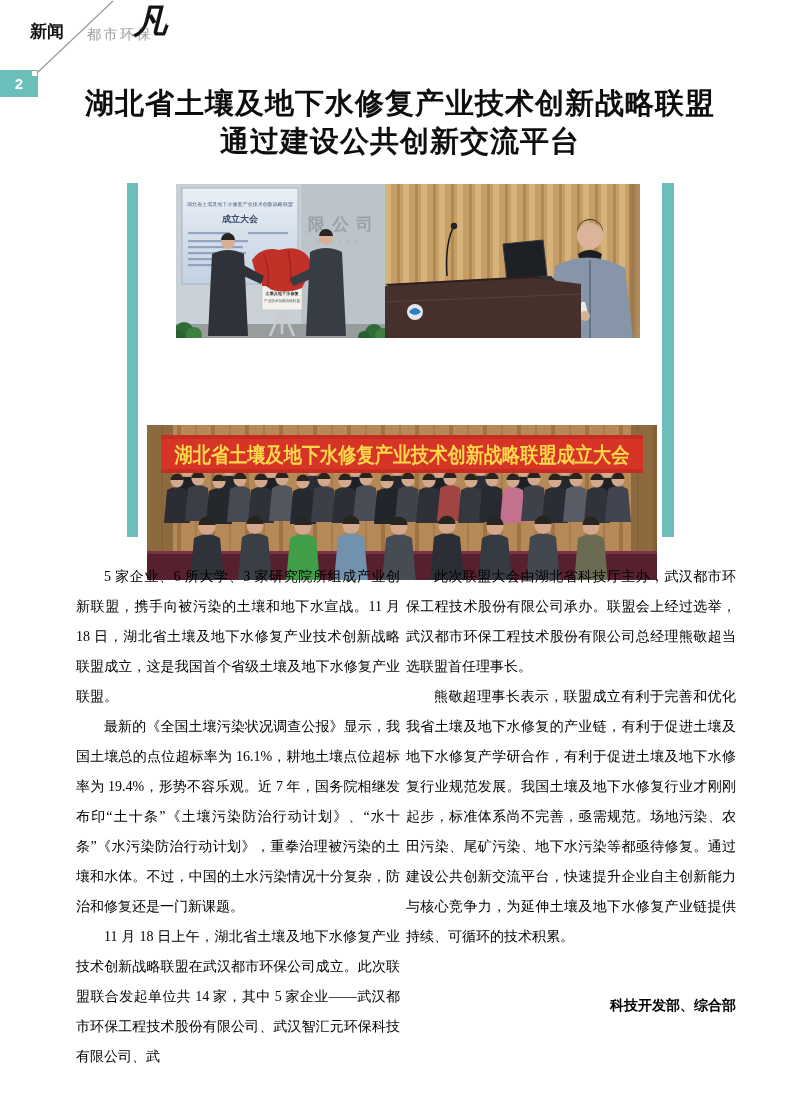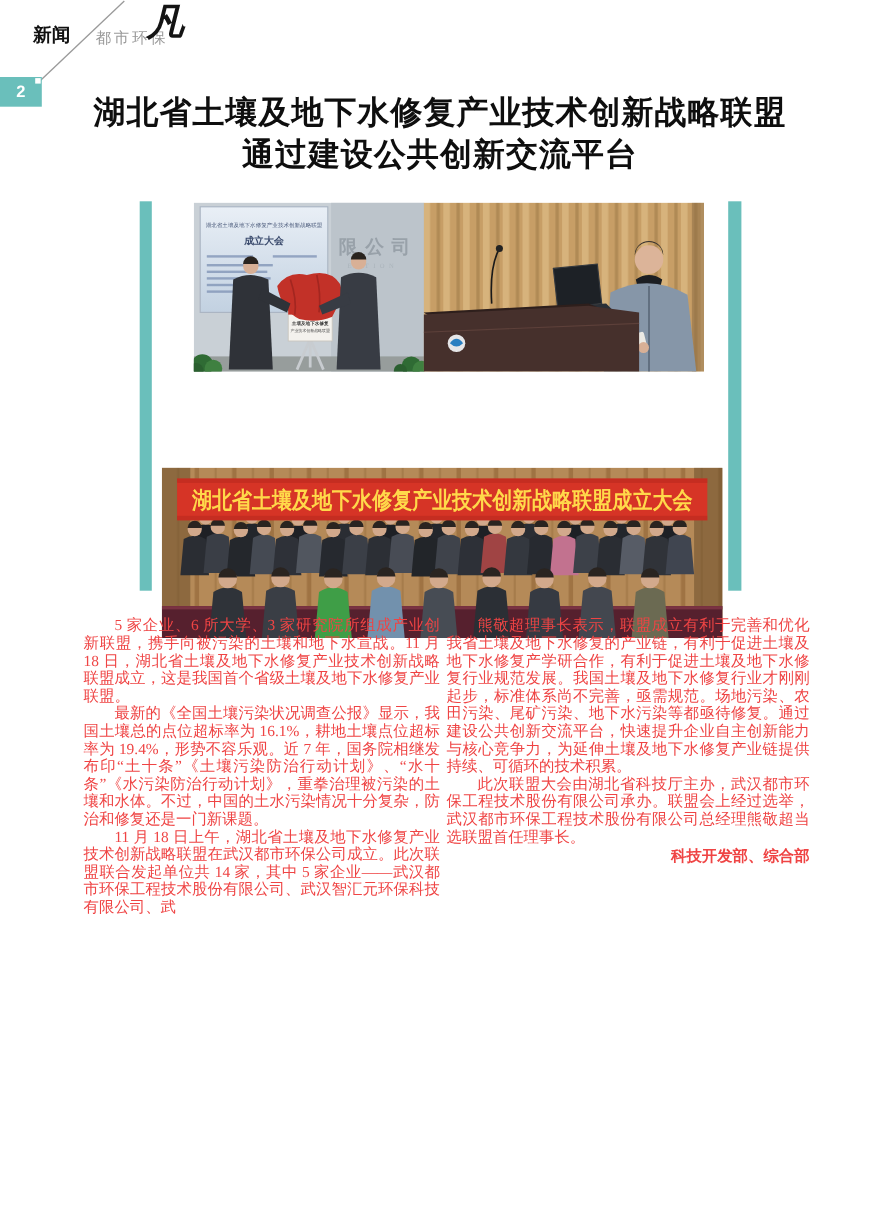--- a/index.html
+++ b/index.html
@@ -32,25 +32,25 @@
   .photo{overflow:hidden;}
   .photo svg{display:block;}
   .photo1{left:160px;top:184px;width:210px;height:154px;margin-left:16px;}
   .photo2{left:385px;top:184px;width:255px;height:154px;}
   .photo3{left:147px;top:377px;width:510px;height:155px;margin-top:48px;}
 
   
   .col{color:#1c1c1c;}
   .col1{left:76px;top:562px;width:324px;}
   .col2{left:406px;top:562px;width:330px;}
-  p.para{margin:0;font-size:14px;line-height:16px;text-align:justify;
-         text-indent:2em;color:#ef4444;}
+  p.para{margin:0;font-size:14px;line-height:30px;text-align:justify;
+         text-indent:2em;color:#000000;}
   p.cont{text-indent:0;}
   p.sig{text-indent:0;text-align:right;font-weight:bold;
-        font-family:"Liberation Sans",sans-serif;font-size:14px;}
+        font-family:"Liberation Sans",sans-serif;font-size:14px;margin-top:38px;}
 </style>
 </head>
 <body>
 
 <div class="page">
 
   <div class="abs hdr-section">新闻</div>
   <svg class="abs hdr-line" viewBox="0 0 78 74">
     <line x1="1" y1="73" x2="77" y2="1" stroke="#9a9a9a" stroke-width="1.2"></line>
   </svg>
@@ -258,18 +258,18 @@
       </g>
     </svg>
   </div>
 
   <div class="abs col col1">
     <p class="para">5 家企业、6 所大学、3 家研究院所组成产业创新联盟，携手向被污染的土壤和地下水宣战。11 月 18 日，湖北省土壤及地下水修复产业技术创新战略联盟成立，这是我国首个省级土壤及地下水修复产业联盟。</p>
     <p class="para">最新的《全国土壤污染状况调查公报》显示，我国土壤总的点位超标率为 16.1%，耕地土壤点位超标率为 19.4%，形势不容乐观。近 7 年，国务院相继发布印“土十条”《土壤污染防治行动计划》、“水十条”《水污染防治行动计划》，重拳治理被污染的土壤和水体。不过，中国的土水污染情况十分复杂，防治和修复还是一门新课题。</p>
     <p class="para">11 月 18 日上午，湖北省土壤及地下水修复产业技术创新战略联盟在武汉都市环保公司成立。此次联盟联合发起单位共 14 家，其中 5 家企业——武汉都市环保工程技术股份有限公司、武汉智汇元环保科技有限公司、武</p>
   </div>
   <div class="abs col col2">
+    <p class="para">此次联盟大会由湖北省科技厅主办，武汉都市环保工程技术股份有限公司承办。联盟会上经过选举，武汉都市环保工程技术股份有限公司总经理熊敬超当选联盟首任理事长。</p>
     <p class="para">熊敬超理事长表示，联盟成立有利于完善和优化我省土壤及地下水修复的产业链，有利于促进土壤及地下水修复产学研合作，有利于促进土壤及地下水修复行业规范发展。我国土壤及地下水修复行业才刚刚起步，标准体系尚不完善，亟需规范。场地污染、农田污染、尾矿污染、地下水污染等都亟待修复。通过建设公共创新交流平台，快速提升企业自主创新能力与核心竞争力，为延伸土壤及地下水修复产业链提供持续、可循环的技术积累。</p>
-    <p class="para">此次联盟大会由湖北省科技厅主办，武汉都市环保工程技术股份有限公司承办。联盟会上经过选举，武汉都市环保工程技术股份有限公司总经理熊敬超当选联盟首任理事长。</p>
     <p class="para sig">科技开发部、综合部</p>
   </div>
 
 </div>
 
 </body></html>

